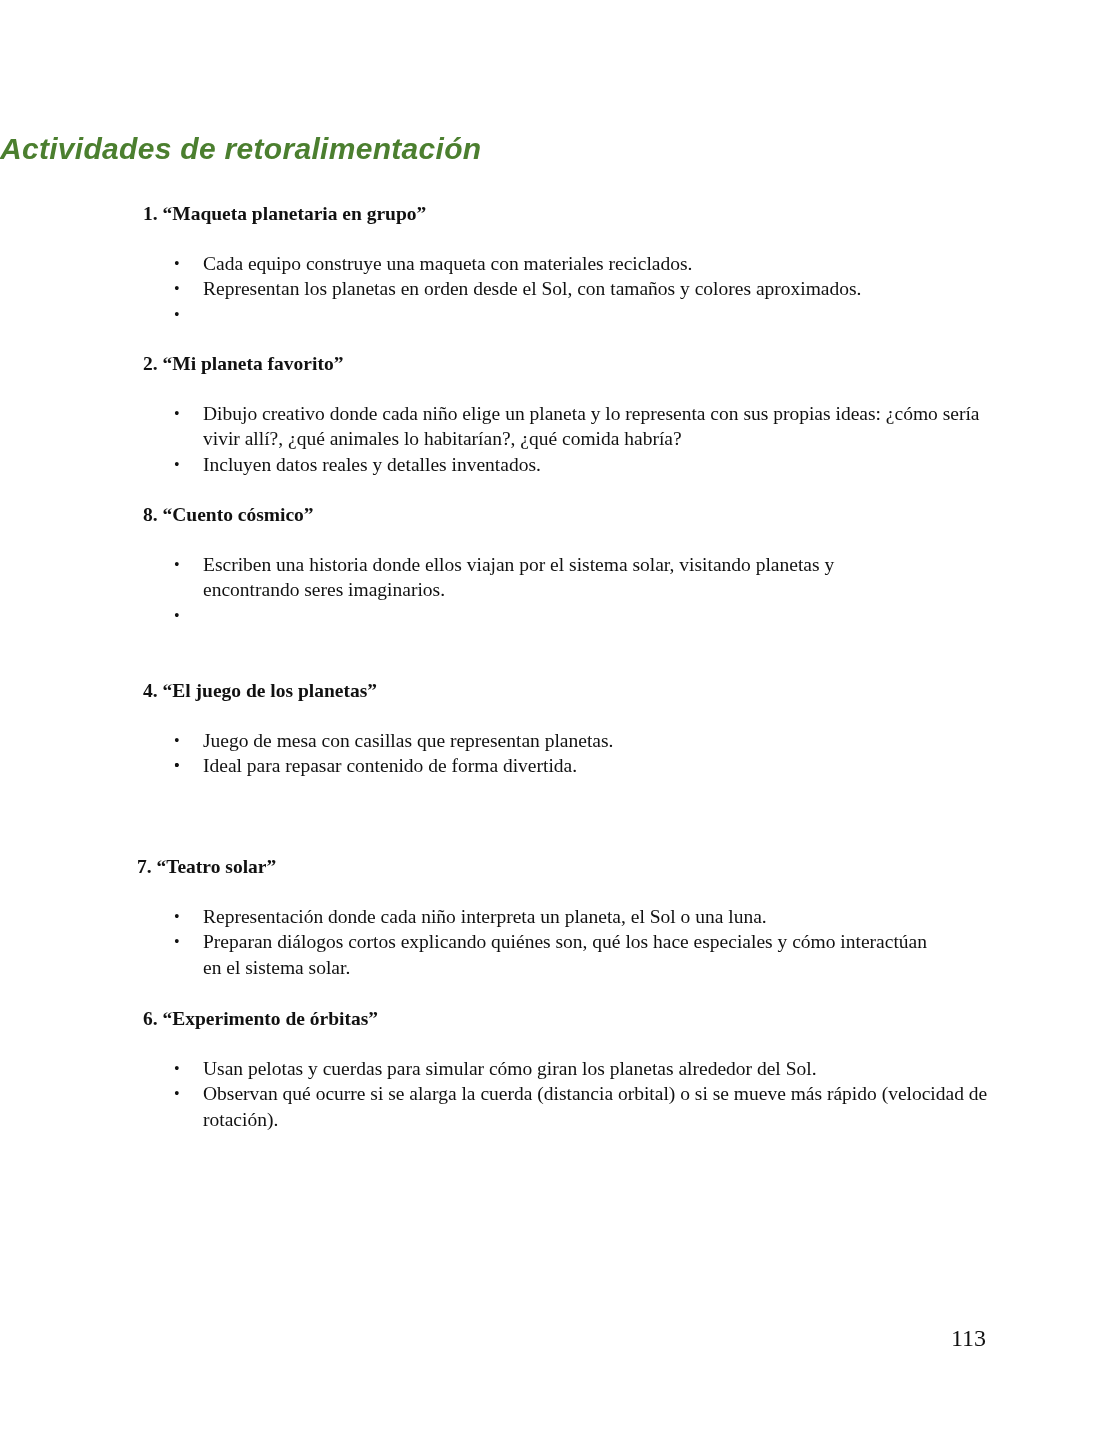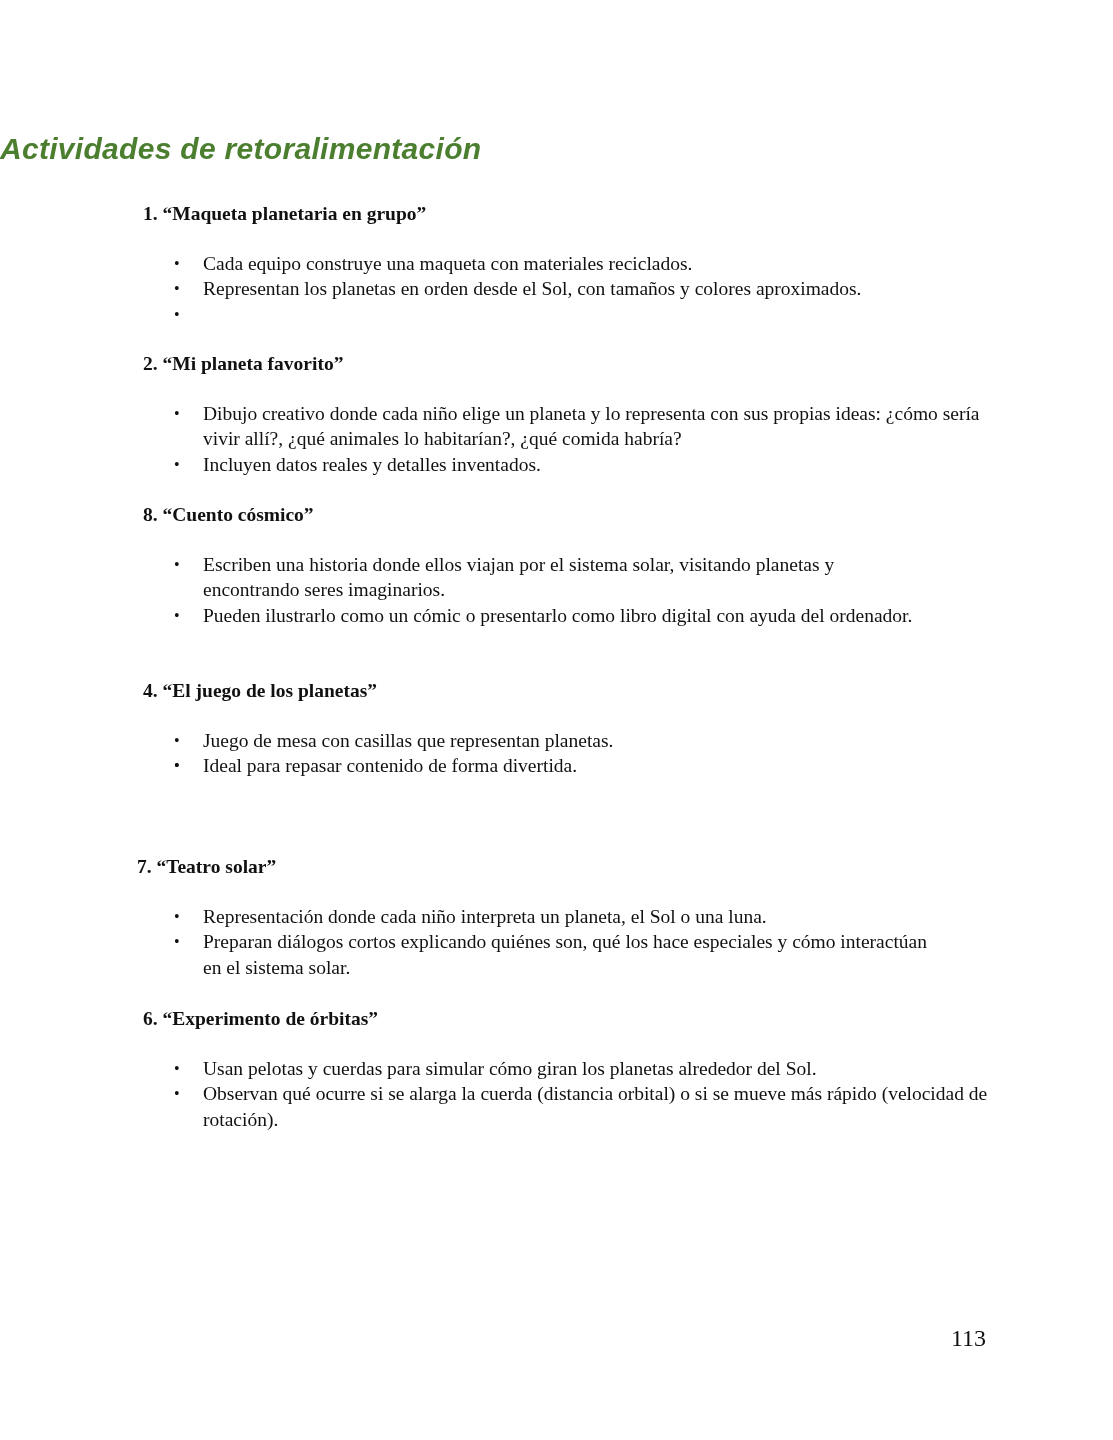--- a/index.html
+++ b/index.html
@@ -34,21 +34,21 @@
   <ul>
     <li><span class="bullet">•</span><span>Dibujo creativo donde cada niño elige un planeta y lo representa con sus propias ideas: ¿cómo sería vivir allí?, ¿qué animales lo habitarían?, ¿qué comida habría?</span></li>
     <li><span class="bullet">•</span><span>Incluyen datos reales y detalles inventados.</span></li>
   </ul>
 </div>
 
 <div class="section" style="top:502px; width:790px">
   <p class="heading">8. “Cuento cósmico”</p>
   <ul>
     <li><span class="bullet">•</span><span>Escriben una historia donde ellos viajan por el sistema solar, visitando planetas y encontrando seres imaginarios.</span></li>
-    <li><span class="bullet">•</span><span>Pueden ilustrarlo como un cómic o presentarlo como libro digital con ayuda del ordenador.</span></li>
+    <li><span class="bullet">•</span></li>
   </ul>
 </div>
 
 <div class="section" style="top:678px; width:850px">
   <p class="heading">4. “El juego de los planetas”</p>
   <ul>
     <li><span class="bullet">•</span><span>Juego de mesa con casillas que representan planetas.</span></li>
     <li><span class="bullet">•</span></li>
     <li><span class="bullet">•</span><span>Ideal para repasar contenido de forma divertida.</span></li>
   </ul>

